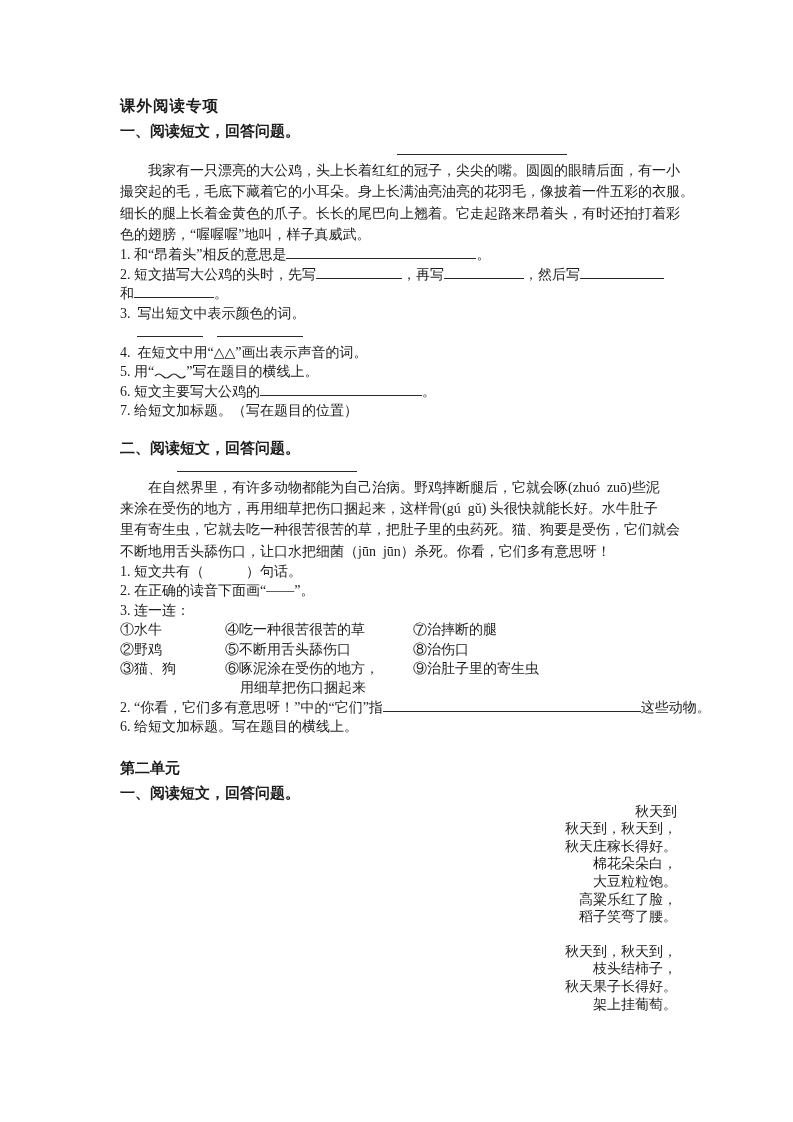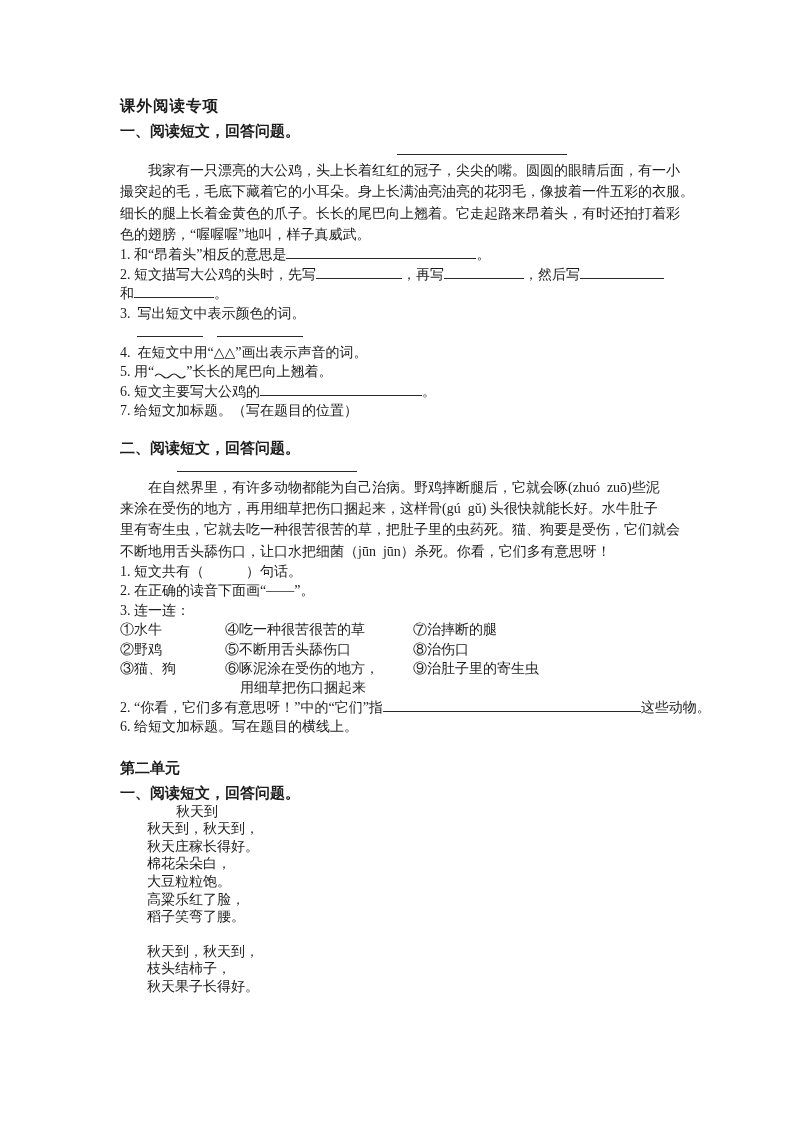--- a/index.html
+++ b/index.html
@@ -13,21 +13,21 @@
   .doc-title{text-align:left;font-weight:bold;font-size:15.5px;line-height:20px;letter-spacing:1px;}
   .unit-heading{font-weight:bold;font-size:15px;line-height:20px;margin-top:5px;}
   .sec-heading{font-weight:bold;font-size:15px;line-height:20px;margin-top:5px;}
   .pline{line-height:21.3px;white-space:pre;}
   .q{line-height:19.5px;white-space:pre;}
   .blankline{line-height:18px;}
   .blank{display:inline-block;border-bottom:1.4px solid #2a2a2a;height:13px;vertical-align:baseline;}
   .wavy-svg{vertical-align:-4px;}
   .match{display:grid;grid-template-columns:105px 188px auto;line-height:19.3px;}
   .match div{white-space:pre;}
-  .poem{line-height:17.6px;}
+  .poem{line-height:17.6px;text-align:right;}
   .poem-title{margin-left:56px;line-height:17.6px;}
   .poem-line{margin-left:27px;white-space:pre;}
   .stanza-gap{height:17px;}
   .gap-md{height:12px;}
   .gap-lg{height:16px;}
 </style>
 </head>
 <body>
 
 <div class="content">
@@ -51,21 +51,21 @@
   <div class="q"><span>和</span><span class="blank" style="width:80px;"></span><span>。</span></div>
 
   <div class="q">3.  写出短文中表示颜色的词。</div>
 
   <div class="q"><span class="blank" style="width:66px;margin-left:17px;"></span><span class="blank" style="width:86px;margin-left:14px;"></span></div>
 
   <div class="q">4.  在短文中用“△△”画出表示声音的词。</div>
 
   <div class="q"><span>5. 用“</span><svg class="wavy-svg" width="32" height="9" viewBox="0 0 32 9">
         <path d="M1 5 Q4.8 1 8.6 5 T16.2 5 T23.8 5 T31.4 5" fill="none" stroke="#2a2a2a" stroke-width="1.1"></path>
-      </svg><span>”长长的尾巴向上翘着。</span></div>
+      </svg><span>”写在题目的横线上。</span></div>
 
   <div class="q"><span>6. 短文主要写大公鸡的</span><span class="blank" style="width:162px;"></span><span>。</span></div>
 
   <div class="q">7. 给短文加标题。（写在题目的位置）</div>
 
   <div class="gap-md"></div>
   <div class="sec-heading">二、阅读短文，回答问题。</div>
 
   <div class="blankline">
     <span class="blank" style="width:180px;margin-left:57px;"></span>
@@ -109,15 +109,16 @@
     <div class="poem-line">秋天到，秋天到，</div>
     <div class="poem-line">秋天庄稼长得好。</div>
     <div class="poem-line">棉花朵朵白，</div>
     <div class="poem-line">大豆粒粒饱。</div>
     <div class="poem-line">高粱乐红了脸，</div>
     <div class="poem-line">稻子笑弯了腰。</div>
     <div class="stanza-gap"></div>
     <div class="poem-line">秋天到，秋天到，</div>
     <div class="poem-line">枝头结柿子，</div>
     <div class="poem-line">秋天果子长得好。</div>
+    <div class="poem-line">架上挂葡萄。</div>
   </div>
 
 </div>
 
 </body></html>

